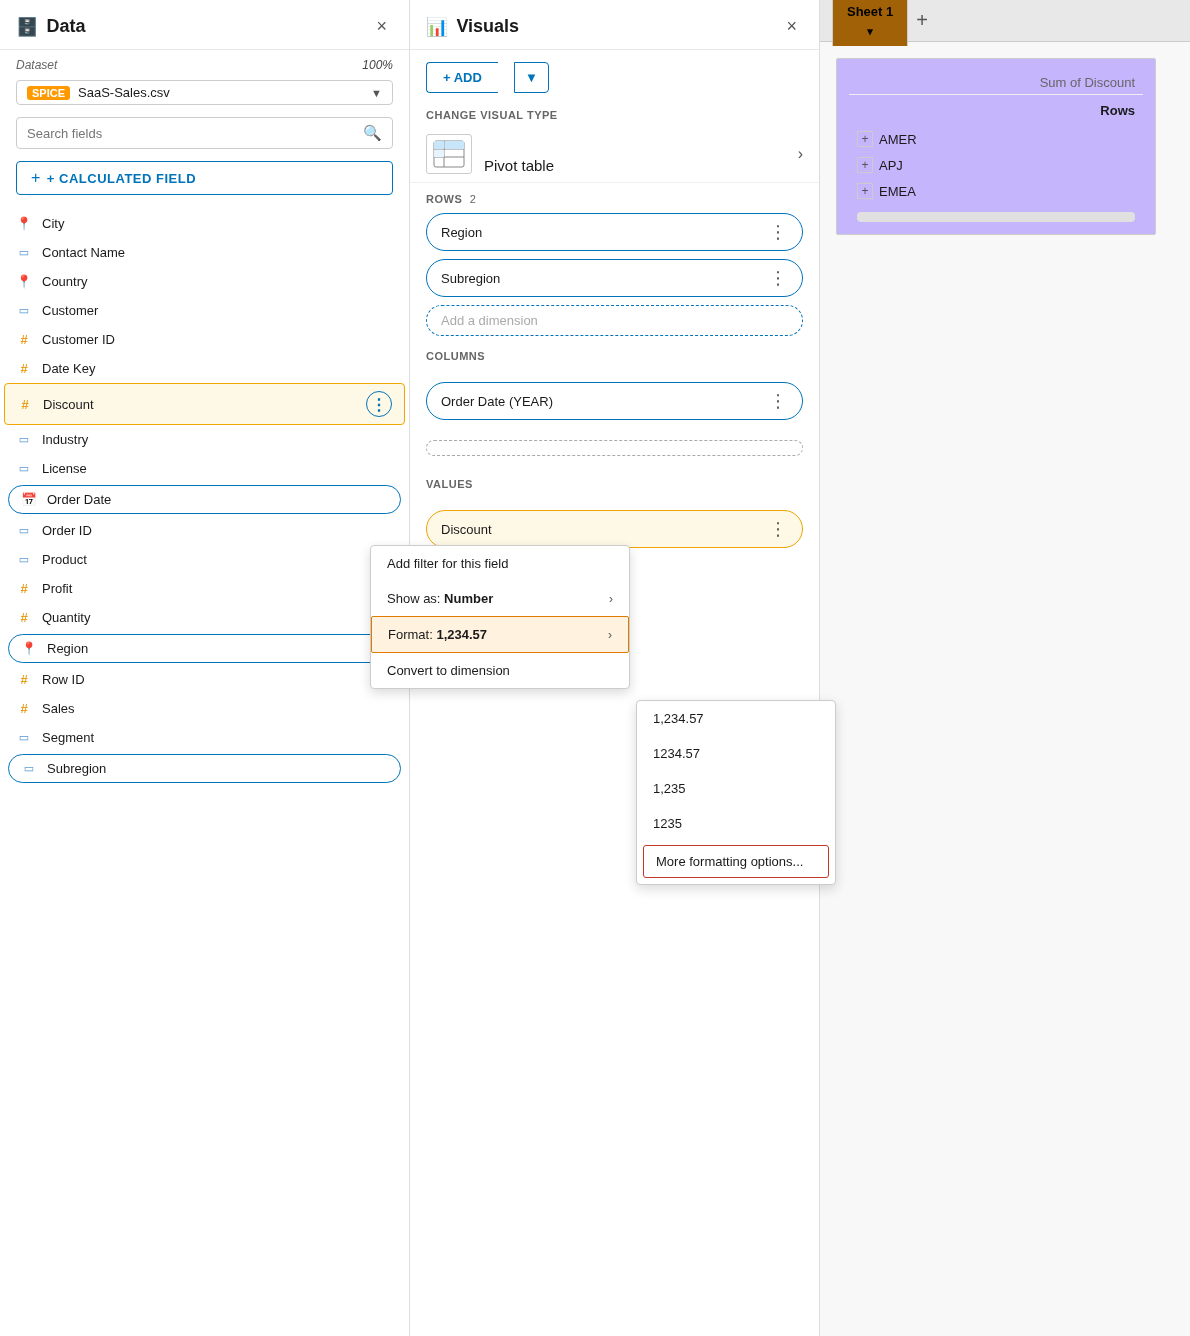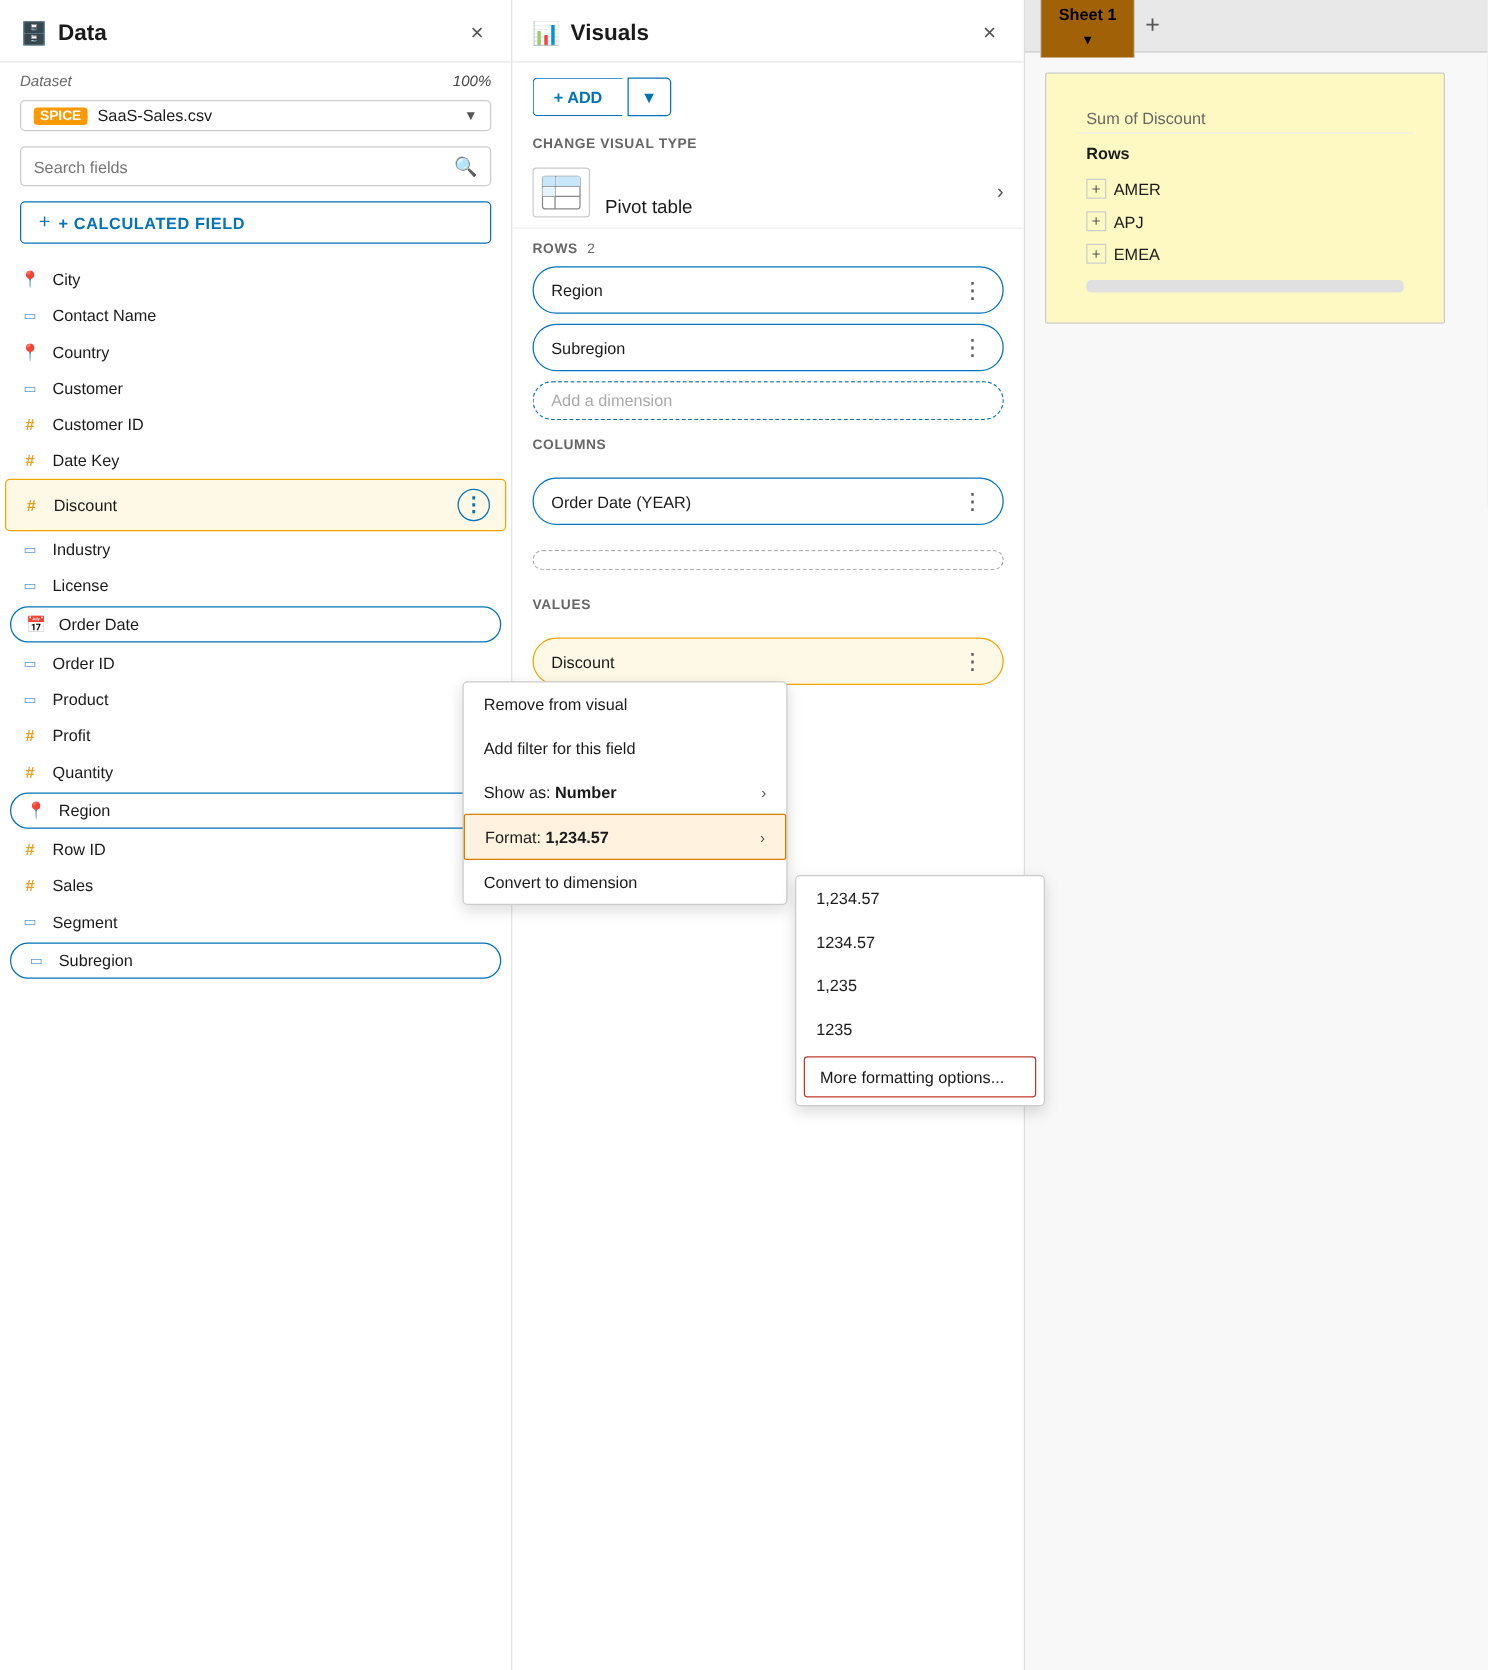--- a/index.html
+++ b/index.html
@@ -247,21 +247,21 @@
       gap: 8px;
       font-size: 18px;
       font-weight: 600;
       color: #1a1a1a;
     }
 
     .add-btn-group {
       display: flex;
       align-items: center;
       margin: 12px 16px 8px;
-      gap: 4px;
+      gap: 16px;
     }
     .add-btn-main {
       border: 1px solid #0073bb;
       background: #fff;
       color: #0073bb;
       padding: 7px 16px;
       font-size: 13px;
       font-weight: 600;
       cursor: pointer;
       border-right: none;
@@ -413,26 +413,27 @@
       cursor: pointer;
       color: #555;
       padding: 4px 8px;
     }
     .sheet-content {
       flex: 1;
       padding: 16px;
       position: relative;
     }
     .pivot-table-area {
-      background: #fef9c3;
+      background: #c4b5fd;
       border: 1px solid #ccc;
       border-radius: 2px;
-      padding: 24px;
+      padding: 12px;
       min-width: 320px;
       display: inline-block;
+      text-align: right;
     }
     .pivot-header {
       font-size: 13px;
       color: #666;
       padding: 4px 8px;
       border-bottom: 1px solid #eee;
     }
     .pivot-rows-label {
       font-size: 13px;
       font-weight: 700;
@@ -592,23 +593,20 @@
     </div>
 
     <div class="field-item selected-blue">
       <span class="field-icon icon-dim" style="color:#5b9bd5;font-size:11px;">▭</span>
       <span class="field-name">Subregion</span>
     </div>
   </div>
 </div>
 
 <div class="context-menu">
-  <div class="context-menu-item">
-    <span>Remove from visual</span>
-  </div>
   <div class="context-menu-item">
     <span>Add filter for this field</span>
   </div>
   <div class="context-menu-item">
     <span>Show as: <b>Number</b></span>
     <span class="chevron">›</span>
   </div>
   <div class="context-menu-item highlighted-item">
     <span>Format: <b>1,234.57</b></span>
     <span class="chevron">›</span>

